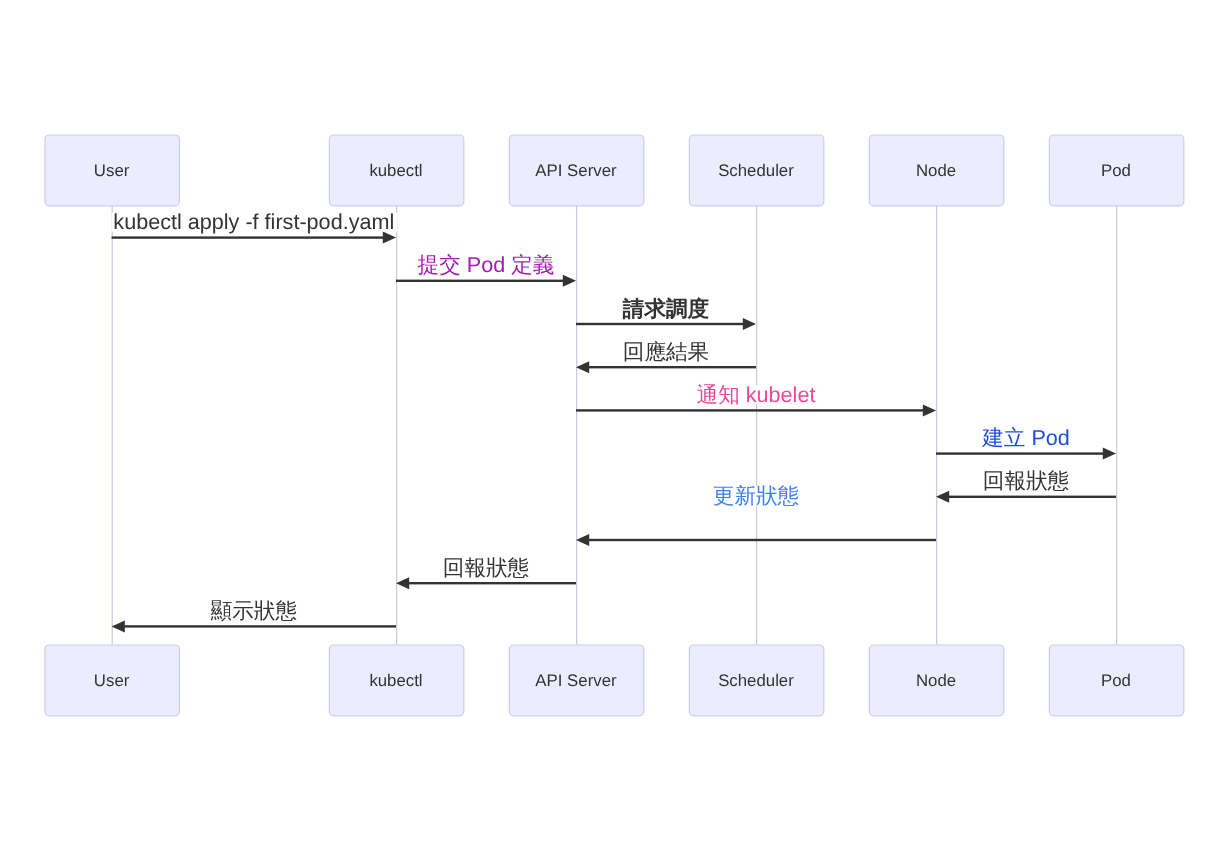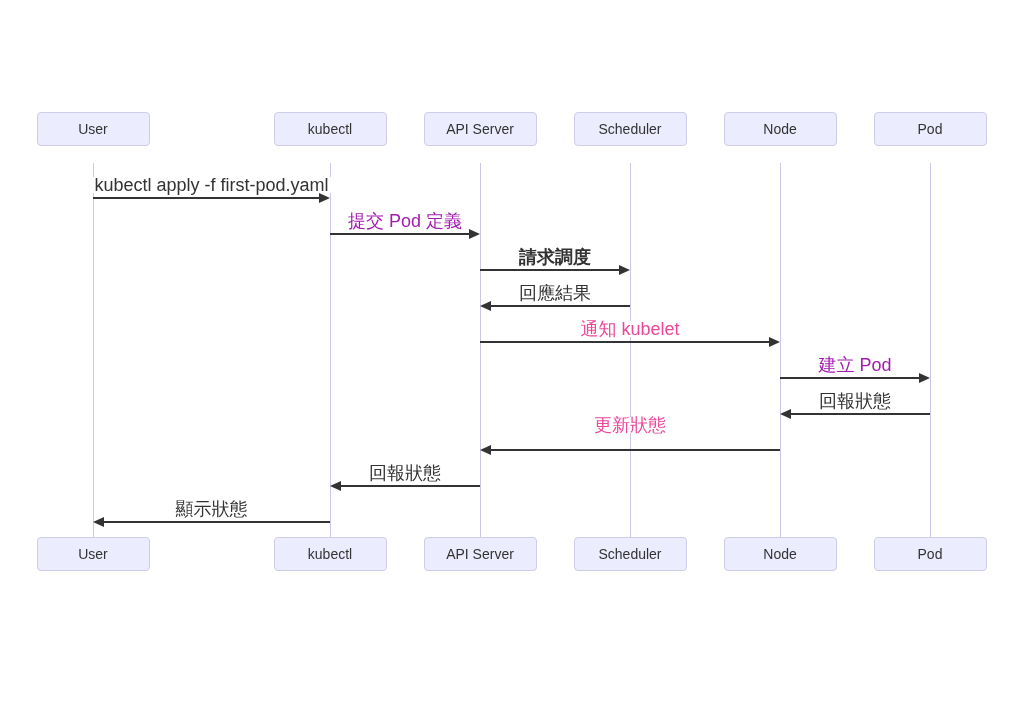--- a/index.html
+++ b/index.html
@@ -11,21 +11,21 @@
     position: relative;
     width: 1024px;
     height: 702px;
     background: #ffffff;
     overflow: hidden;
     font-family: "Liberation Sans", "DejaVu Sans", sans-serif;
   }
   .actor-box {
     position: absolute;
     width: 113px;
-    height: 34px;
+    height: 60px;
     box-sizing: border-box;
     background: #ECECFF;
     border: 1px solid #CFCCE8;
     border-radius: 4px;
     display: flex;
     align-items: center;
     justify-content: center;
     font-size: 14px;
     color: #333333;
   }
@@ -116,27 +116,27 @@
       <div class="arrowhead right" style="left: 469px; top: 229px;"></div>
       <div class="msg-label" style="left: 555px; top: 249px; color: rgb(51, 51, 51); font-weight: bold;">請求調度</div>
       <div class="msg-line" style="left: 480px; top: 269px; width: 141px; margin-left: 0px; background: rgb(51, 51, 51);"></div>
       <div class="arrowhead right" style="left: 619px; top: 265px;"></div>
       <div class="msg-label" style="left: 555px; top: 285px; color: rgb(51, 51, 51);">回應結果</div>
       <div class="msg-line" style="left: 480px; top: 305px; width: 141px; margin-left: 9px; background: rgb(51, 51, 51);"></div>
       <div class="arrowhead left" style="left: 480px; top: 301px;"></div>
       <div class="msg-label" style="left: 630px; top: 321px; color: #ec4899;">通知 kubelet</div>
       <div class="msg-line" style="left: 480px; top: 341px; width: 291px; margin-left: 0px; background: rgb(51, 51, 51);"></div>
       <div class="arrowhead right" style="left: 769px; top: 337px;"></div>
-      <div class="msg-label" style="left: 855px; top: 357px; color: #a21caf;">建立 Pod</div>
+      <div class="msg-label" style="left: 855px; top: 357px; color: #1d4ed8;">建立 Pod</div>
       <div class="msg-line" style="left: 780px; top: 377px; width: 141px; margin-left: 0px; background: rgb(51, 51, 51);"></div>
       <div class="arrowhead right" style="left: 919px; top: 373px;"></div>
       <div class="msg-label" style="left: 855px; top: 393px; color: rgb(51, 51, 51);">回報狀態</div>
       <div class="msg-line" style="left: 780px; top: 413px; width: 141px; margin-left: 9px; background: rgb(51, 51, 51);"></div>
       <div class="arrowhead left" style="left: 780px; top: 409px;"></div>
-      <div class="msg-label" style="left: 630px; top: 417px; color: #ec4899;">更新狀態</div>
+      <div class="msg-label" style="left: 630px; top: 405px; color: #3b82f6;">更新狀態</div>
       <div class="msg-line" style="left: 480px; top: 449px; width: 291px; margin-left: 9px; background: rgb(51, 51, 51);"></div>
       <div class="arrowhead left" style="left: 480px; top: 445px;"></div>
       <div class="msg-label" style="left: 405px; top: 465px; color: rgb(51, 51, 51);">回報狀態</div>
       <div class="msg-line" style="left: 330px; top: 485px; width: 141px; margin-left: 9px; background: rgb(51, 51, 51);"></div>
       <div class="arrowhead left" style="left: 330px; top: 481px;"></div>
       <div class="msg-label" style="left: 211.5px; top: 501px; color: rgb(51, 51, 51);">顯示狀態</div>
       <div class="msg-line" style="left: 93px; top: 521px; width: 228px; margin-left: 9px; background: rgb(51, 51, 51);"></div>
       <div class="arrowhead left" style="left: 93px; top: 517px;"></div>
     </div>
 </div>

